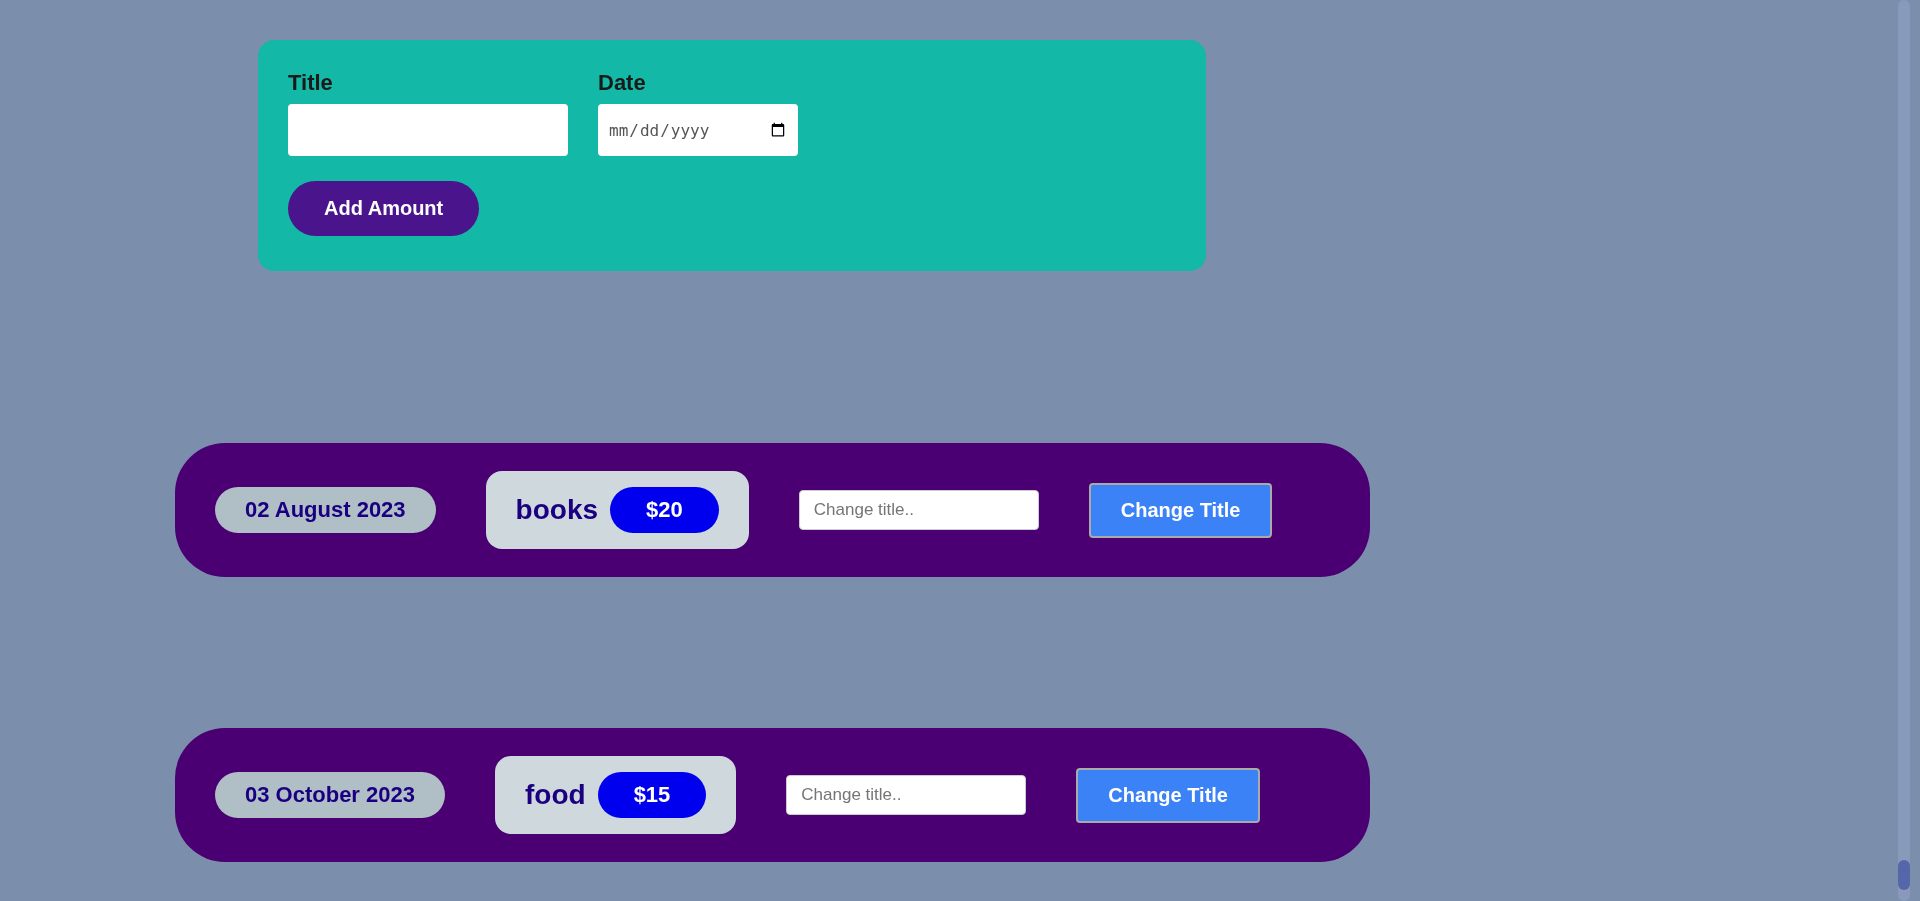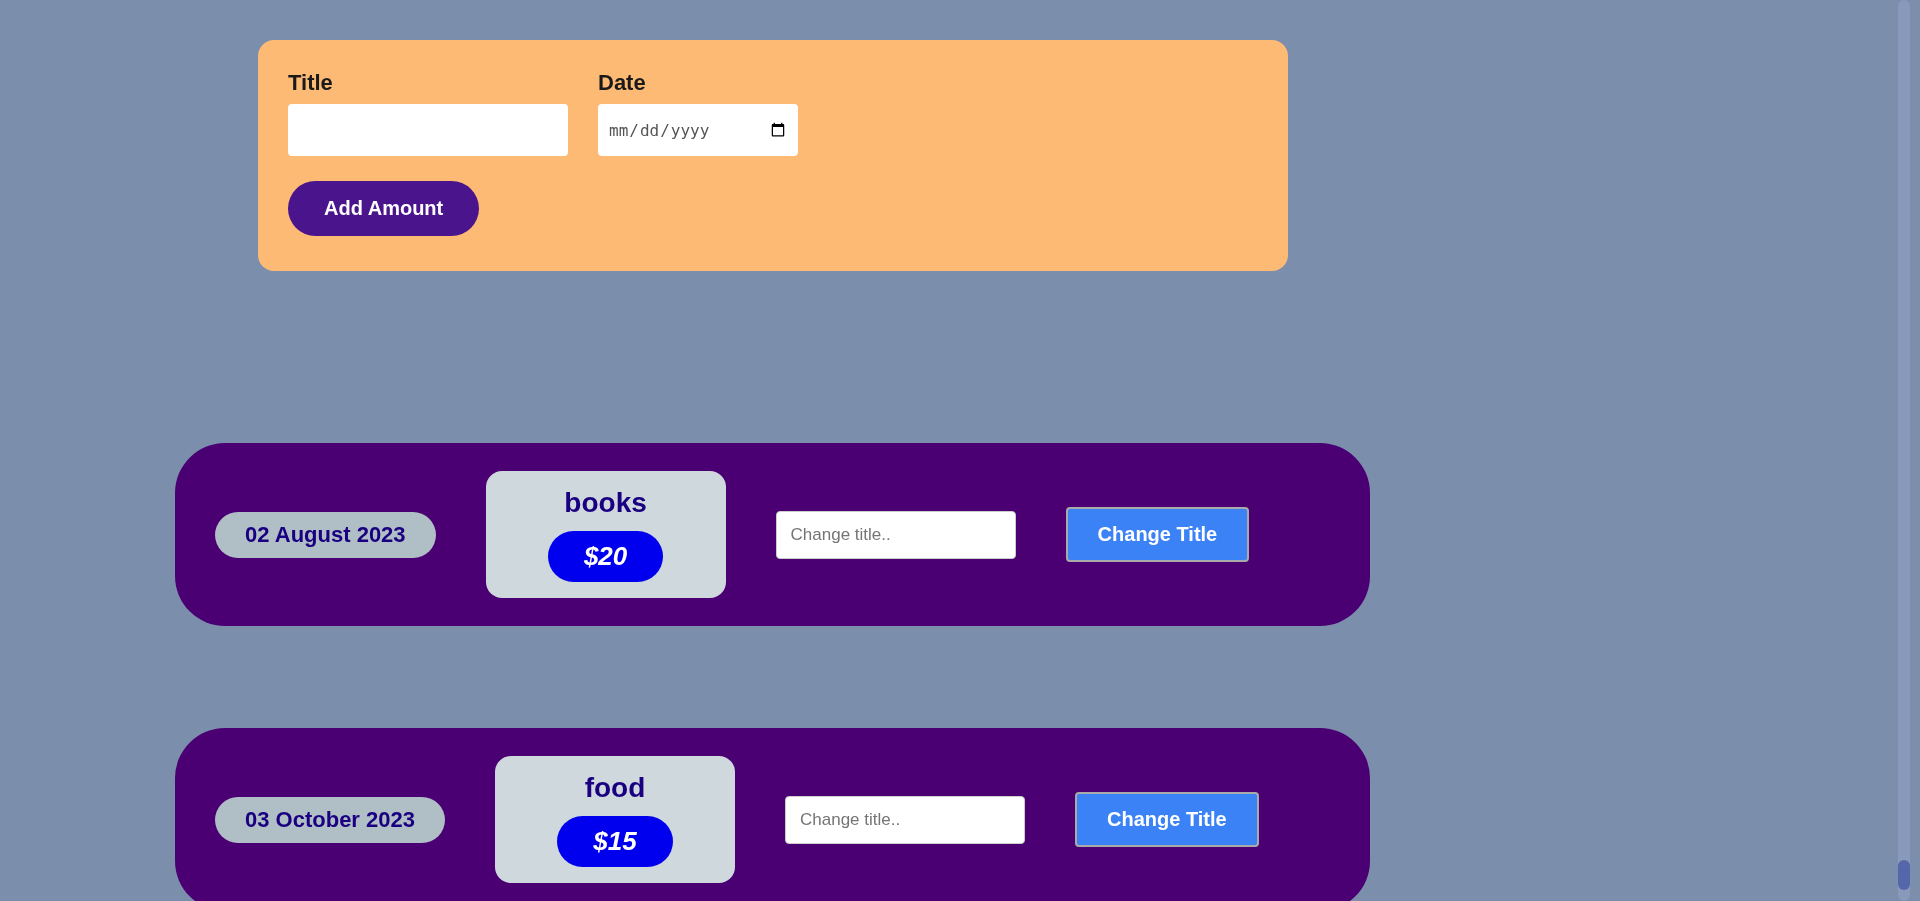--- a/index.html
+++ b/index.html
@@ -15,22 +15,22 @@
       font-family: Arial, sans-serif;
       overflow: hidden;
       position: relative;
     }
 
     
     .form-section {
       position: absolute;
       top: 40px;
       left: 258px;
-      width: 1030px;
-      background-color: #fdba74;
+      width: 948px;
+      background-color: #14b8a6;
       border-radius: 16px;
       padding: 30px 30px 35px 30px;
     }
 
     .form-row {
       display: flex;
       gap: 30px;
       align-items: flex-start;
       margin-bottom: 20px;
     }
@@ -118,43 +118,42 @@
       color: #1a0080;
     }
 
     .title-card {
       background-color: #cfd8dc;
       border-radius: 16px;
       padding: 16px 30px;
       min-width: 240px;
       text-align: center;
       display: flex;
-      flex-direction: column;
+      flex-direction: row;
       align-items: center;
       gap: 12px;
     }
 
     .title-card .item-name {
       font-size: 28px;
       font-weight: 700;
       color: #1a0080;
     }
 
     .amount-badge {
       background-color: #0000ee;
       color: #ffffff;
       border-radius: 30px;
       padding: 10px 36px;
-      font-size: 26px;
+      font-size: 22px;
       font-weight: 700;
-      font-style: italic;
     }
 
     .change-title-input {
-      height: 48px;
+      height: 40px;
       width: 240px;
       border: 1px solid #ccc;
       border-radius: 4px;
       background-color: #ffffff;
       padding: 0 14px;
       font-size: 17px;
       color: #888;
       outline: none;
     }
 

